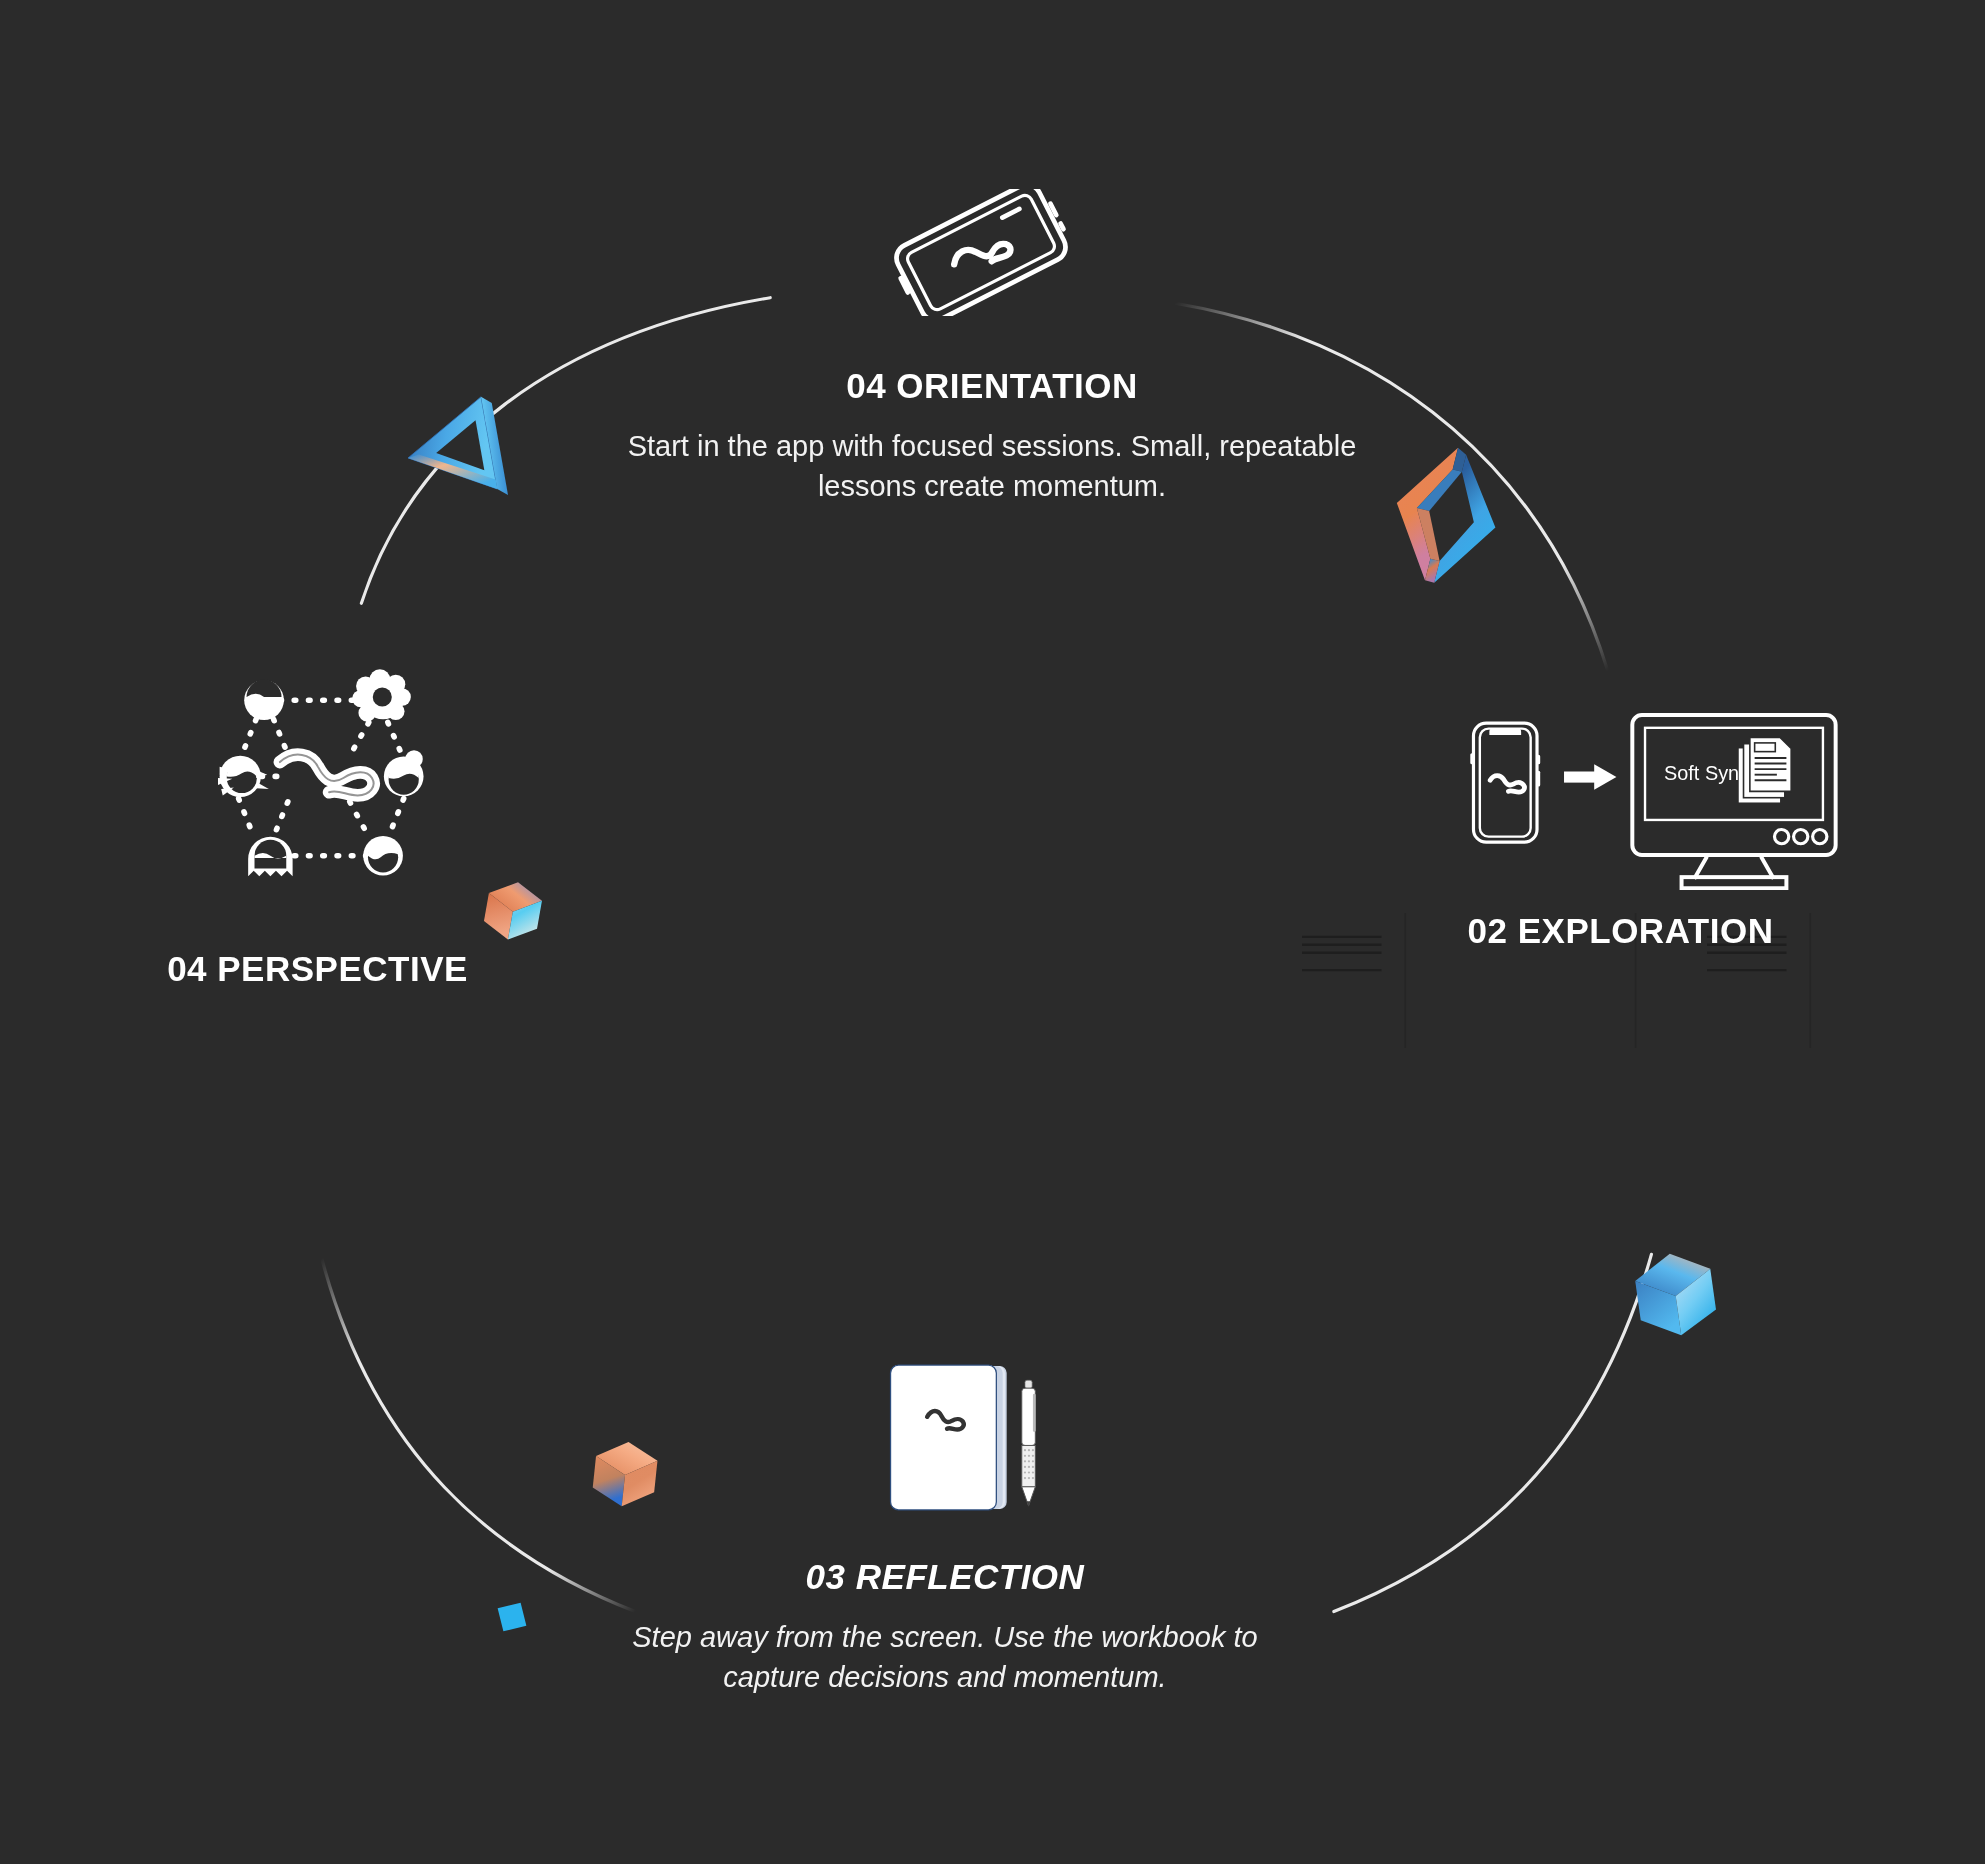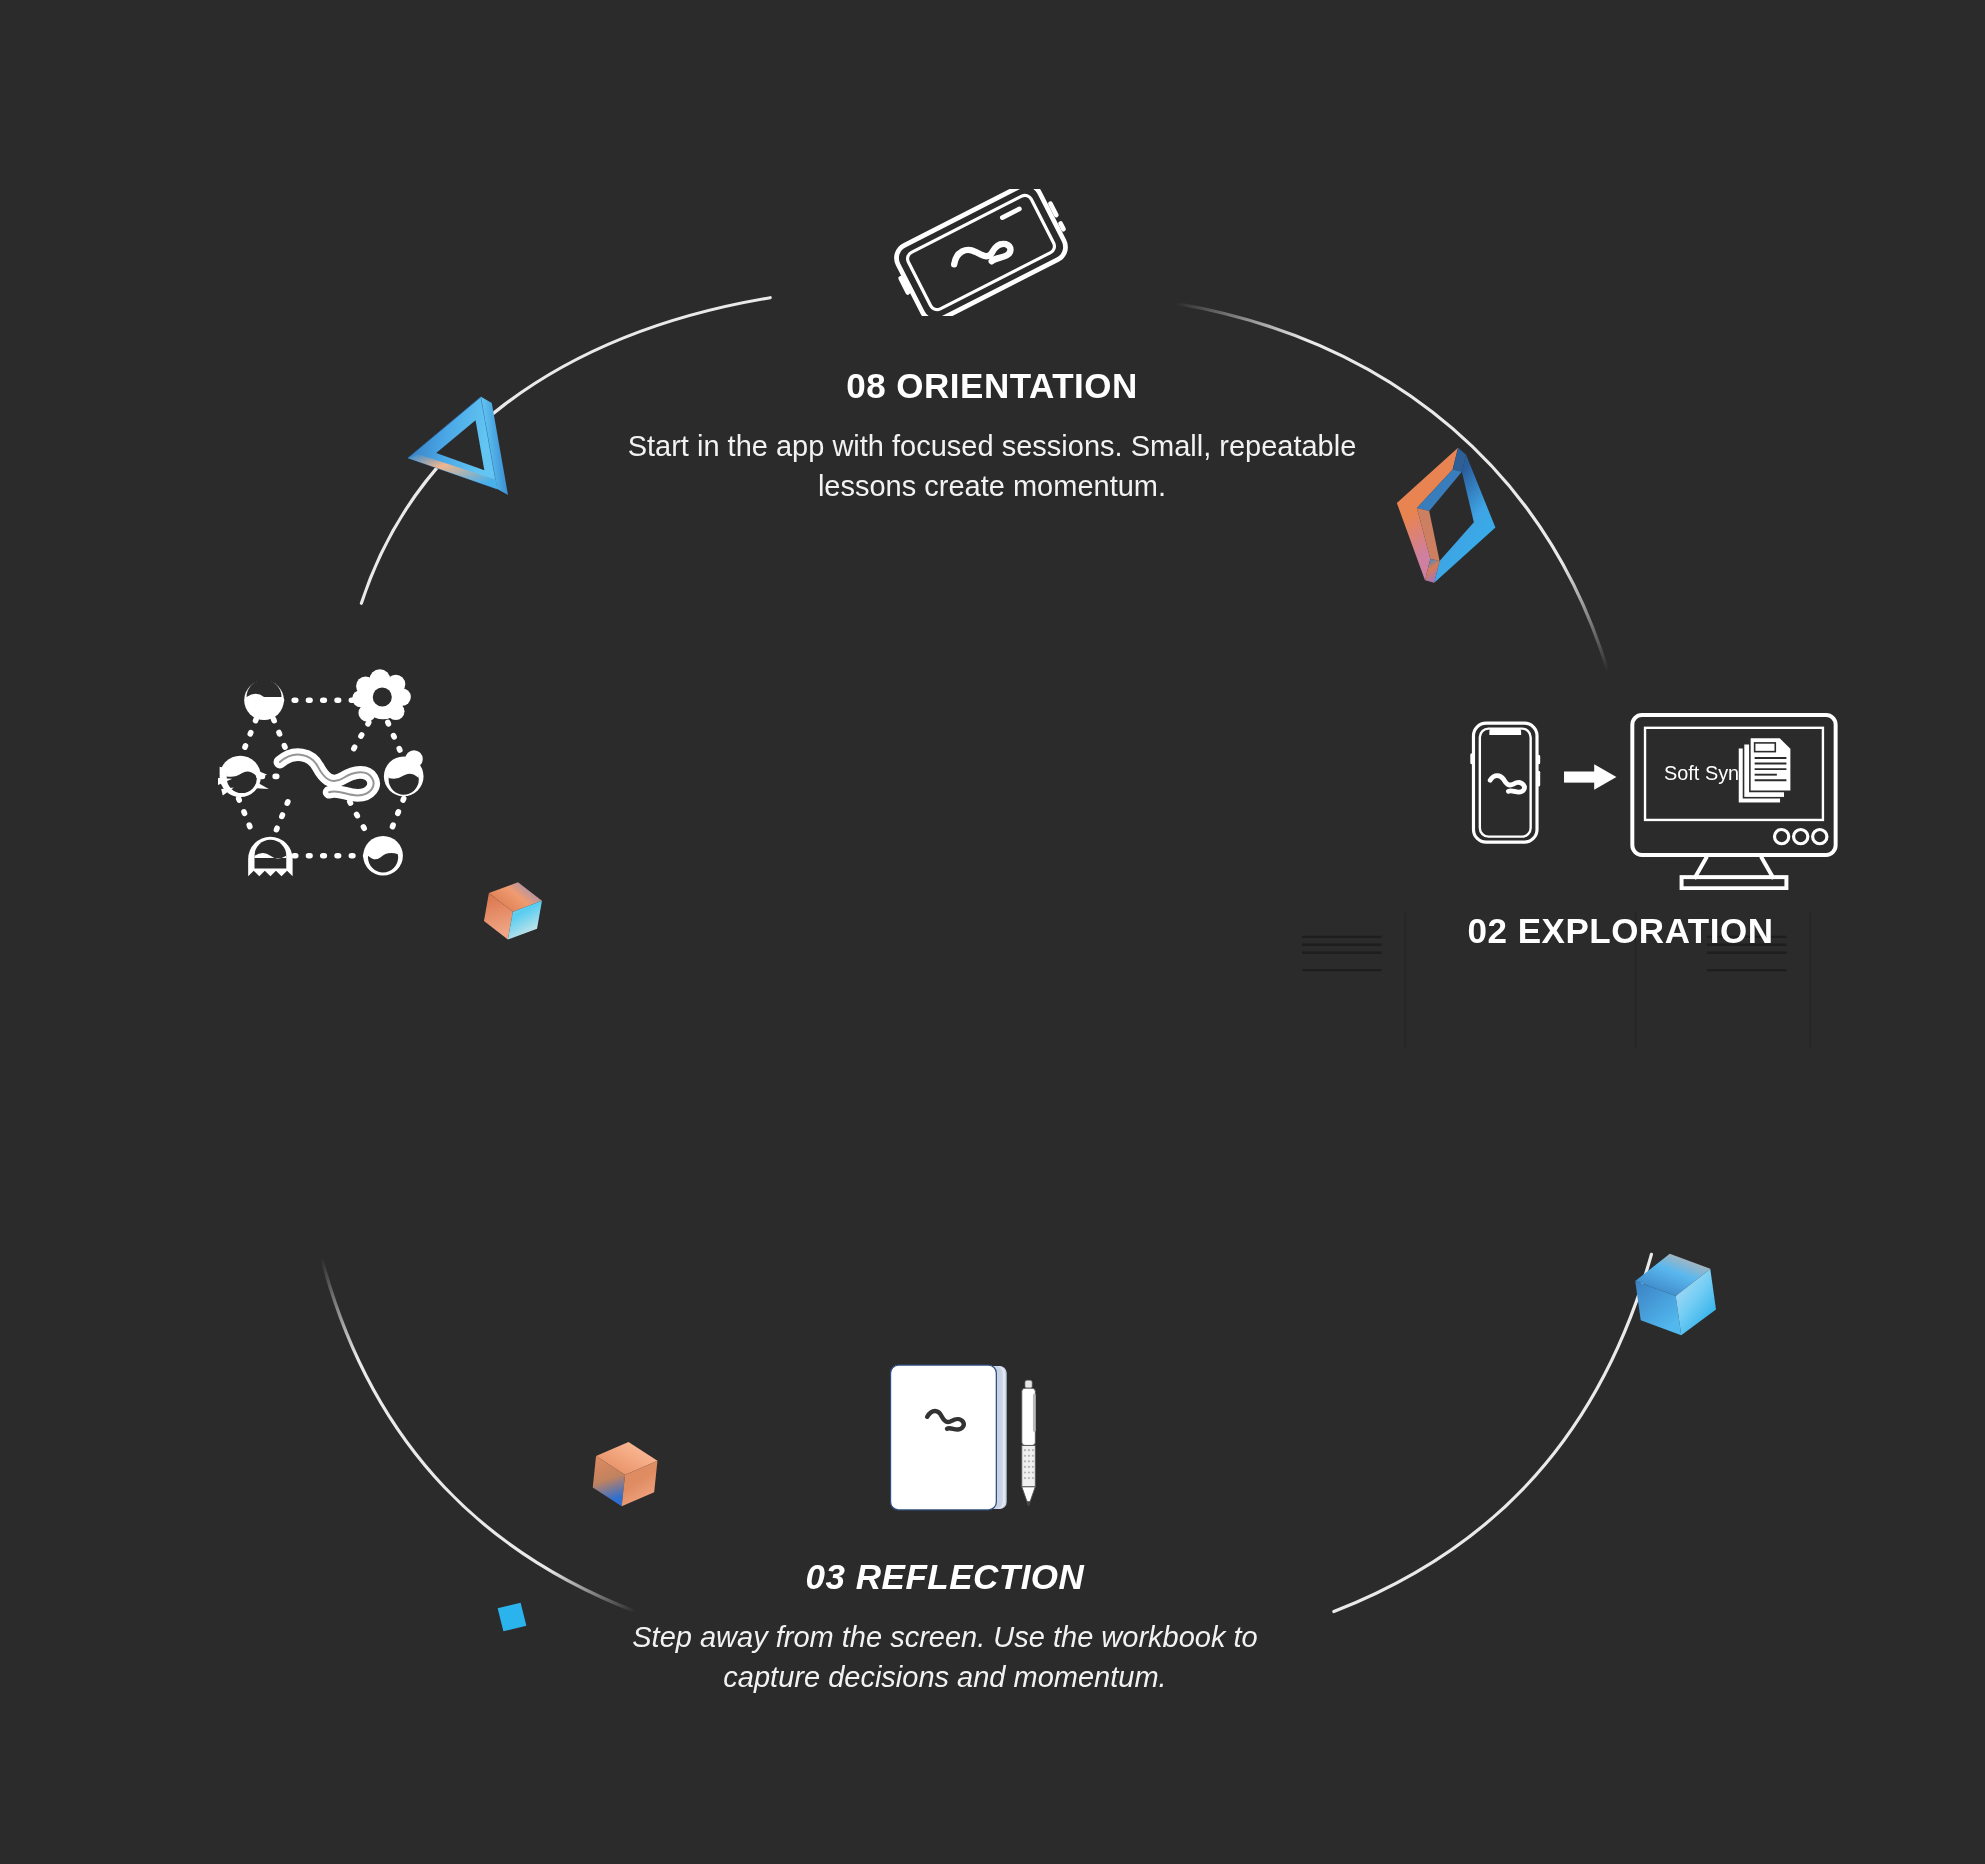--- a/index.html
+++ b/index.html
@@ -470,30 +470,31 @@
     </svg>
   </div>
 
   <div class="deco" id="deco-square-sm">
     <svg viewBox="0 0 38 38" width="30" height="30">
       <rect x="4" y="4" width="30" height="30" fill="#2bb3ee" transform="rotate(-14 19 19)"></rect>
     </svg>
   </div>
 
   <div class="step-text" id="text-01">
-    <h2 class="step-title">08 ORIENTATION</h2>
+    <h2 class="step-title">04 ORIENTATION</h2>
     <p class="step-body">Start in the app with focused sessions. Small, repeatable lessons create momentum.</p>
   </div>
 
   <div class="step-text" id="text-02">
     <h2 class="step-title">02 EXPLORATION</h2>
   </div>
 
   <div class="step-text" id="text-03">
     <h2 class="step-title">03 REFLECTION</h2>
     <p class="step-body">Step away from the screen. Use the workbook to capture decisions and momentum.</p>
   </div>
 
   <div class="step-text" id="text-04">
+    <h2 class="step-title">04 PERSPECTIVE</h2>
   </div>
 
 </div>
 
 
 </body></html>

